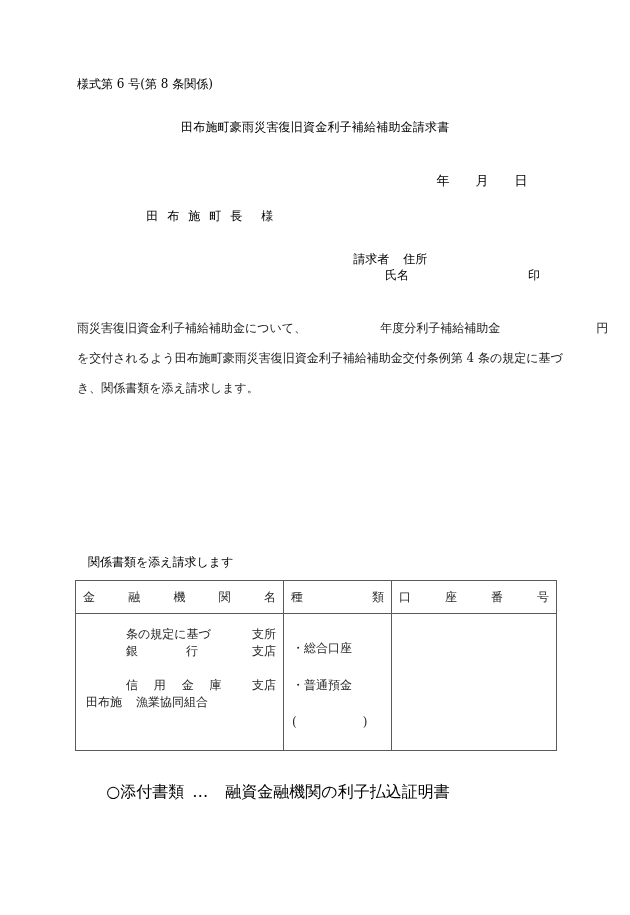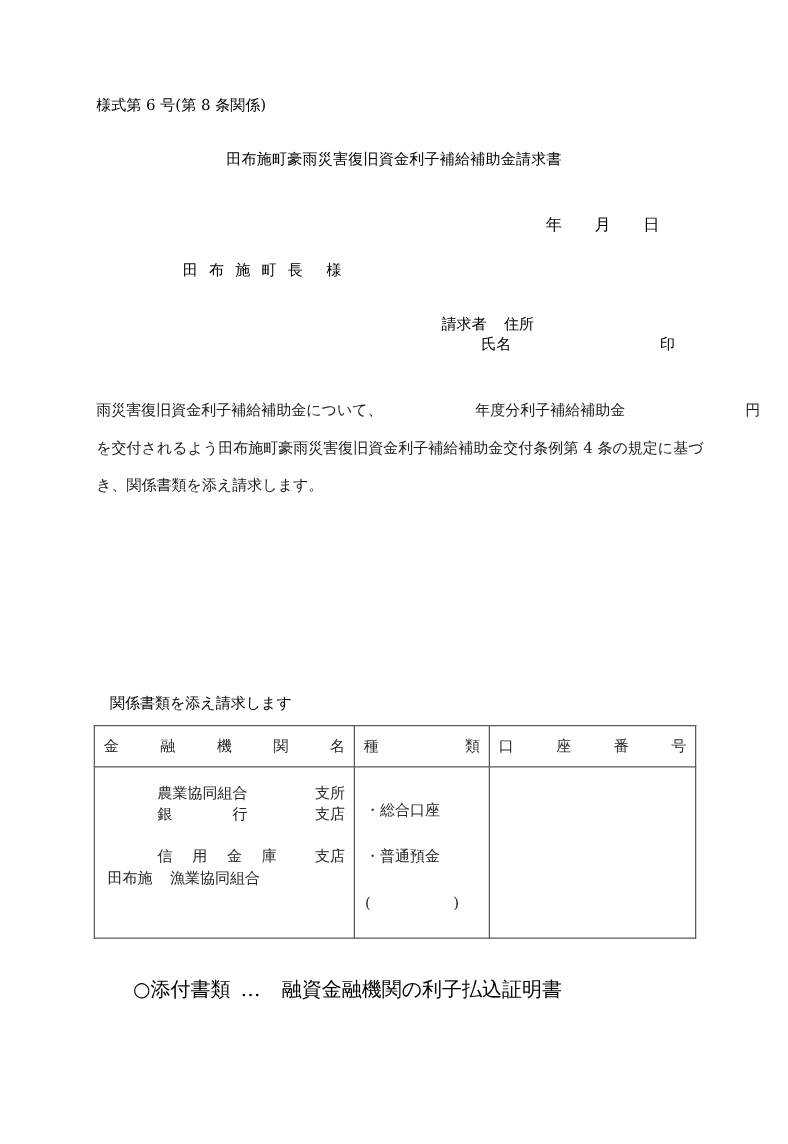--- a/index.html
+++ b/index.html
@@ -255,21 +255,21 @@
             <span>番</span>
             <span>号</span>
           </div>
         </td>
       </tr>
       <tr>
 
         <td class="body-cell">
           <div class="bank-list">
             <div class="bank-row">
-              <span class="nm indent-1">農業協同組合</span>
+              <span class="nm indent-1">条の規定に基づ</span>
               <span class="br">支所</span>
             </div>
             <div class="bank-row">
               <span class="nm indent-1">銀　　　　行</span>
               <span class="br">支店</span>
             </div>
             <div class="bank-gap"></div>
             <div class="bank-row">
               <span class="nm indent-1 spaced-shinyo">信 用 金 庫</span>
               <span class="br">支店</span>

